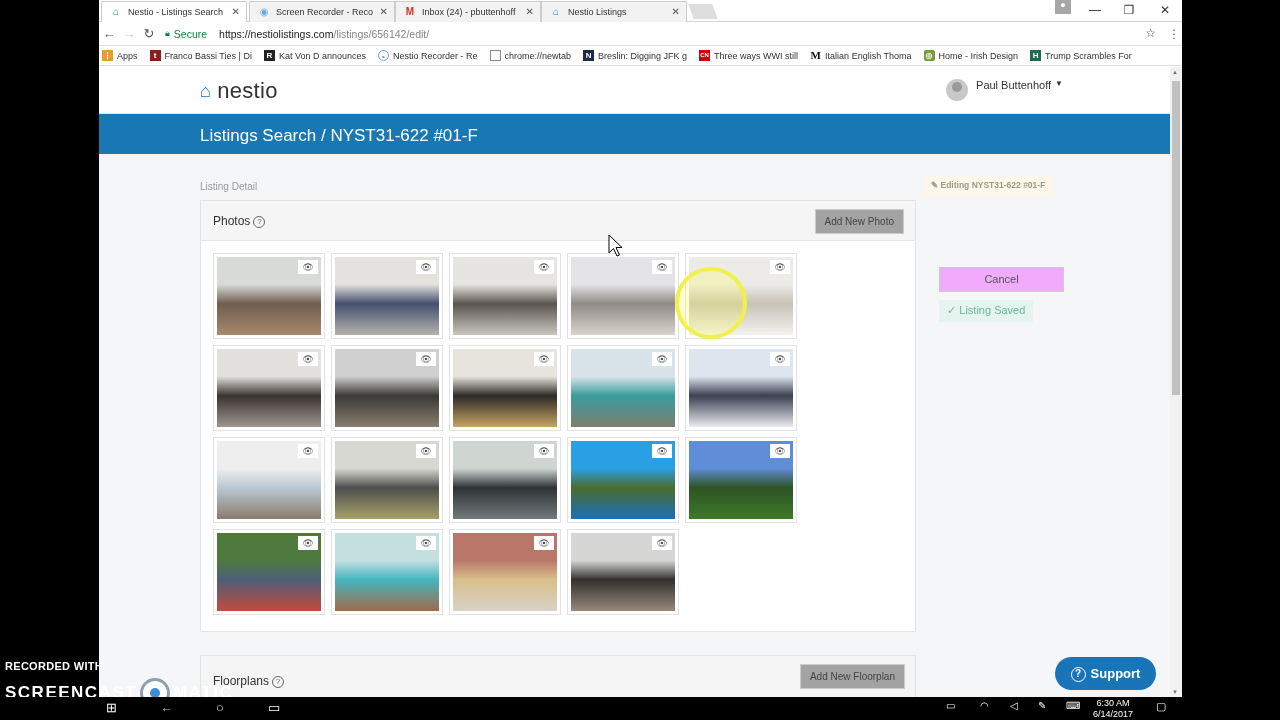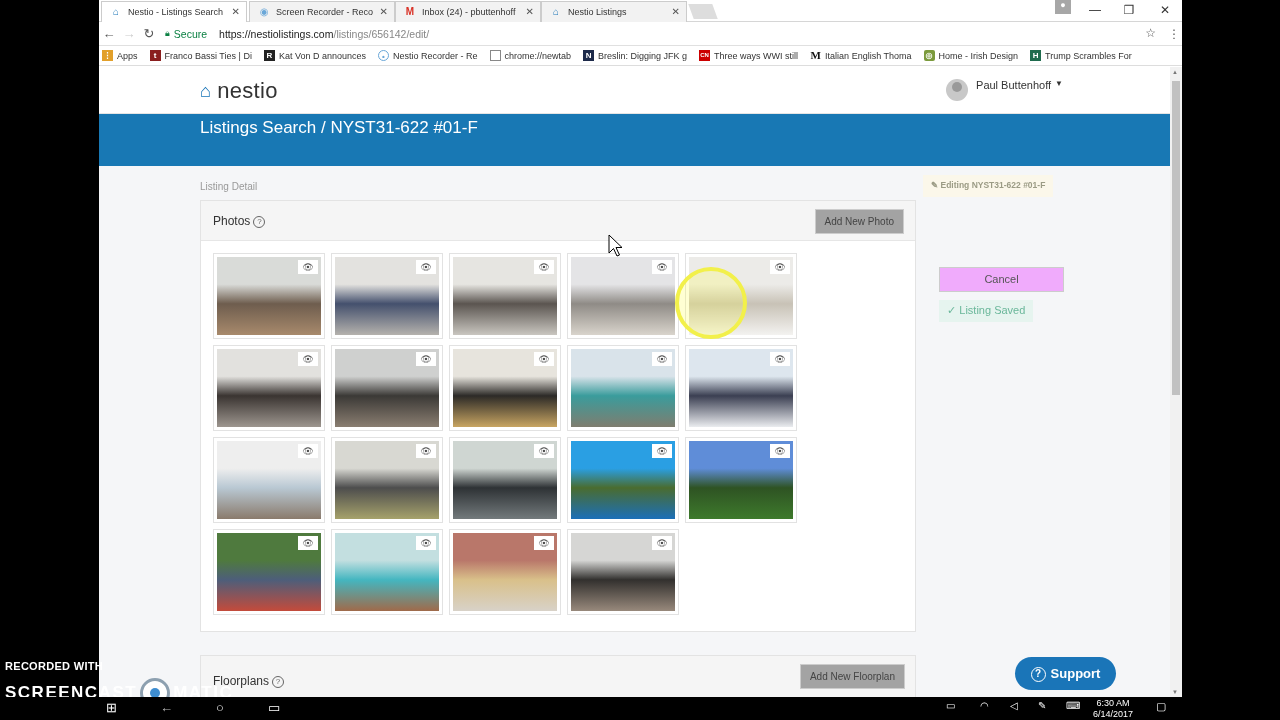--- a/index.html
+++ b/index.html
@@ -35,38 +35,38 @@
 .nav{height:47px;background:#fff;position:relative;border-bottom:1px solid #e5e5e5}
 .logo{position:absolute;left:101px;top:11px;display:flex;align-items:center;color:#333;font-size:22px;letter-spacing:.3px}
 .logo .li{color:#1a75b8;font-size:18px;margin-right:6px}
 .navlinks{position:absolute;left:205px;top:0;display:flex;height:47px}
 .nl{padding:0 10px;font-size:11px;color:#444;line-height:47px}
 .nl.active{color:#1f7bbf;font-weight:bold;background:#f7f7f7}
 .user{position:absolute;right:107px;top:12px;display:flex;align-items:flex-start;font-size:11px;font-weight:normal;color:#333}
 .avatar{width:22px;height:22px;border-radius:50%;background:#c8c8c8;margin-right:8px;position:relative;overflow:hidden}
 .avatar:after{content:"";position:absolute;left:6px;top:3px;width:10px;height:10px;border-radius:50%;background:#999}
 .caret{font-size:8px;margin-left:4px}
-.banner{height:52px;background:#1878b4;color:#fff;font-size:17px;padding:4px 0 0 101px}
+.banner{height:40px;background:#1878b4;color:#fff;font-size:17px;padding:12px 0 0 101px}
 .crumb{position:absolute;left:101px;top:114px;font-size:10px;color:#999}
 .panel{position:absolute;left:101px;top:133px;width:716px;height:432px;background:#fff;border:1px solid #e3e3e3}
 .ph{height:40px;background:#f5f5f5;border-bottom:1px solid #e6e6e6;position:relative}
 .ph .pt{position:absolute;left:12px;top:13px;font-size:12px;color:#333}
 .qm{display:inline-block;width:12px;height:12px;border:1px solid #666;border-radius:50%;font-size:8px;text-align:center;line-height:10px;margin-left:3px;color:#666;vertical-align:1px}
 .btn{position:absolute;right:11px;top:8px;height:25px;border:1px solid #ccc;background:#a3a3a3;font-size:10px;color:#444;padding:0 9px;line-height:23px}
 .grid{position:absolute;left:12px;top:52px;width:590px;display:grid;grid-template-columns:repeat(5,112px);grid-gap:6px}
 .photo{width:112px;height:86px;border:1px solid #e2e2e2;padding:3px;background:#fff;position:relative}
 .img{width:104px;height:78px;position:relative;overflow:hidden}
 .eye{position:absolute;right:3px;top:3px;width:20px;height:14px;background:#fff;font-size:9px;color:#444;text-align:center;line-height:14px}
 .panel2{position:absolute;left:101px;top:588px;width:716px;height:60px;background:#f5f5f5;border:1px solid #e3e3e3}
 
 .editing{position:absolute;left:824px;top:108px;height:22px;background:#fbf7ea;color:#9b9b85;font-size:8.5px;font-weight:bold;padding:5px 8px}
 .save{position:absolute;left:840px;top:154px;width:125px;height:38px;background:#47a882;color:#fff;font-size:11px;text-align:center;line-height:38px}
 .cancel{position:absolute;left:840px;top:200px;width:125px;height:25px;background:#f0abfc;border:1px solid #ccc;color:#555;font-size:11px;text-align:center;line-height:23px}
 .saved{position:absolute;left:840px;top:233px;height:22px;background:#e6f4ef;color:#6ab79a;font-size:11px;padding:4px 8px}
-.support{position:absolute;left:916px;top:590px;width:101px;height:33px;background:#1a75b8;color:#fff;border-radius:17px;font-size:13px;font-weight:bold;text-align:center;line-height:33px}
+.support{position:absolute;left:956px;top:590px;width:101px;height:33px;background:#1a75b8;color:#fff;border-radius:17px;font-size:13px;font-weight:bold;text-align:center;line-height:33px}
 .sq{display:inline-block;width:15px;height:15px;border:1.5px solid #fff;border-radius:50%;font-size:10px;line-height:12px;margin-right:5px;vertical-align:1px}
 .scrollbar{position:absolute;left:1071px;top:67px;width:12px;height:630px;background:#f1f1f1}
 .thumb{position:absolute;left:2px;top:14px;width:8px;height:314px;background:#c1c1c1}
 .sarrow{position:absolute;left:2px;font-size:6px;color:#777}
 
 .hl{position:absolute;left:576px;top:200px;width:72px;height:72px;border-radius:50%;background:rgba(255,255,80,.25);border:4px solid #f2f04a}
 
 .taskbar{position:absolute;left:0;top:697px;width:1280px;height:23px;background:#000}
 .tbi{position:absolute;top:3px;color:#fff;font-size:13px}
 .clock{position:absolute;left:1093px;top:1px;font-size:9px;color:#fff;text-align:center;line-height:11px}

